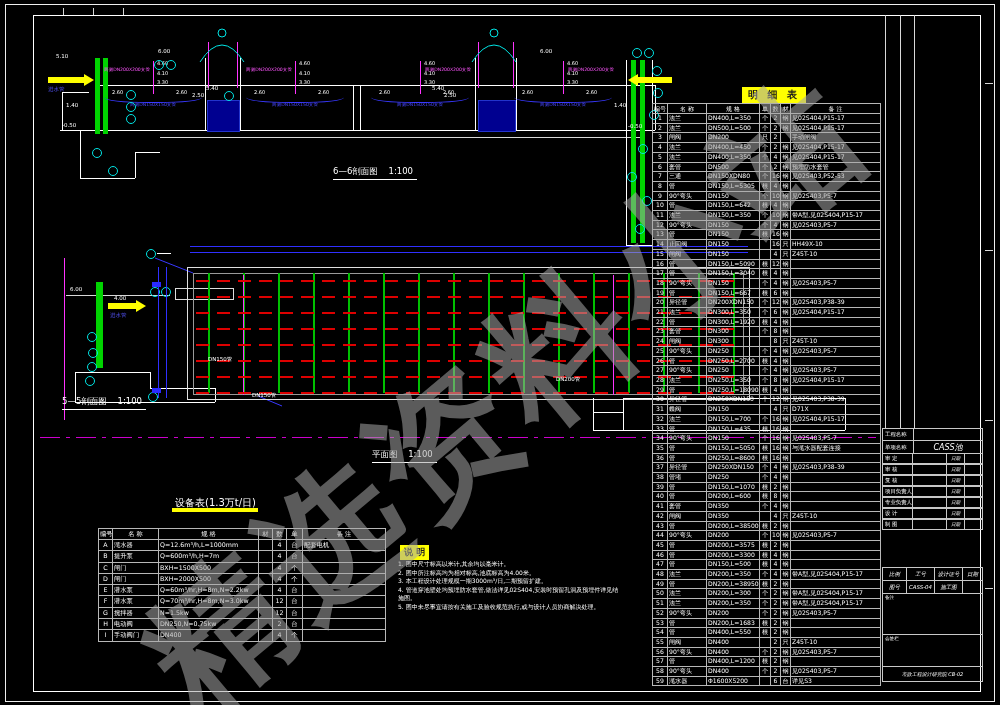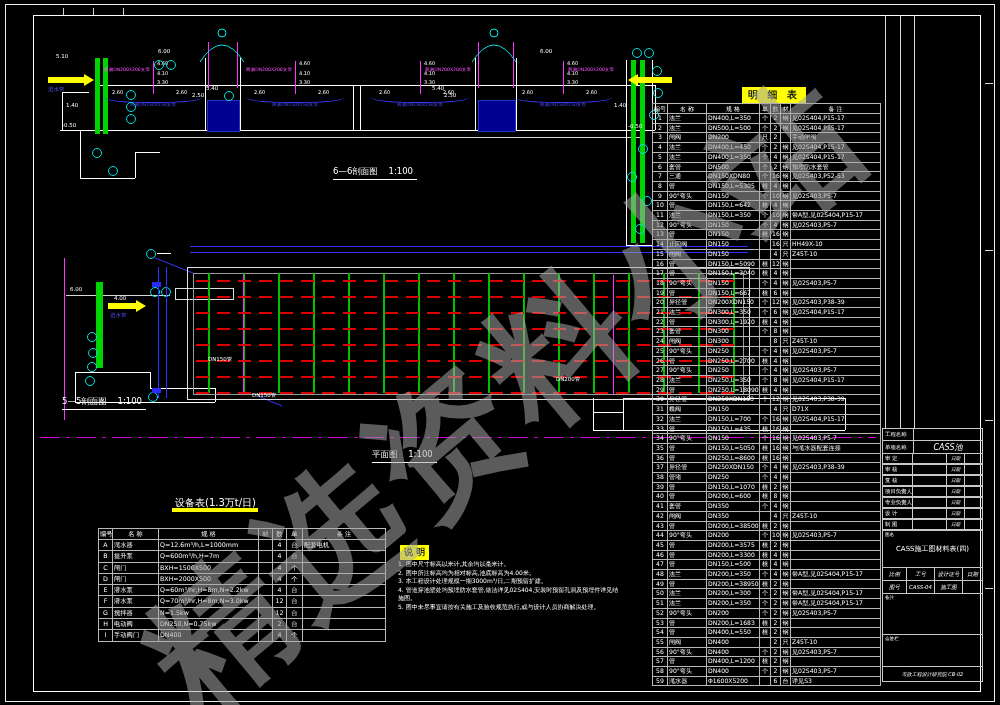--- a/index.html
+++ b/index.html
@@ -1104,24 +1104,20 @@
         <div class="tb" style="left:82px;top:0;width:19px;height:11px;"></div>
       </div>
 
       <div style="position:relative;height:11px;">
         <div class="tb" style="left:0;top:0;width:31px;height:11px;">制 图</div>
         <div class="tb" style="left:30px;top:0;width:35px;height:11px;"></div>
         <div class="tb tbc" style="left:64px;top:0;width:19px;height:11px;font-size:4.6px;justify-content:center;">日期</div>
         <div class="tb" style="left:82px;top:0;width:19px;height:11px;"></div>
       </div>
     </div>
-  <div class="abs" style="left:882px;top:530px;width:101px;height:38px;border:1px solid #c8c8c8;box-sizing:border-box;">
-    <div style="position:absolute;left:2px;top:1px;font-size:4.6px;color:#fff;">图名</div>
-    <div style="position:absolute;left:0;top:13px;width:100%;text-align:center;font-size:7px;color:#fff;">CASS施工图材料表(四)</div>
-  </div>
   <div class="tb tbc" style="left:882px;top:567px;width:25px;height:14px;justify-content:center;">比例</div>
   <div class="tb tbc" style="left:906px;top:567px;width:29px;height:14px;justify-content:center;">工号</div>
   <div class="tb tbc" style="left:934px;top:567px;width:29px;height:14px;justify-content:center;">设计证号</div>
   <div class="tb tbc" style="left:962px;top:567px;width:21px;height:14px;justify-content:center;">日期</div>
   <div class="tb tbc" style="left:882px;top:580px;width:25px;height:14px;justify-content:center;">图号</div>
   <div class="tb tbc" style="left:906px;top:580px;width:29px;height:14px;justify-content:center;">CASS-04</div>
   <div class="tb tbc" style="left:934px;top:580px;width:29px;height:14px;justify-content:center;">施工图</div>
   <div class="tb" style="left:962px;top:580px;width:21px;height:14px;"></div>
   <div class="abs" style="left:882px;top:593px;width:101px;height:42px;border:1px solid #c8c8c8;box-sizing:border-box;">
     <div style="position:absolute;left:2px;top:1px;font-size:4.6px;color:#fff;">备注</div>

